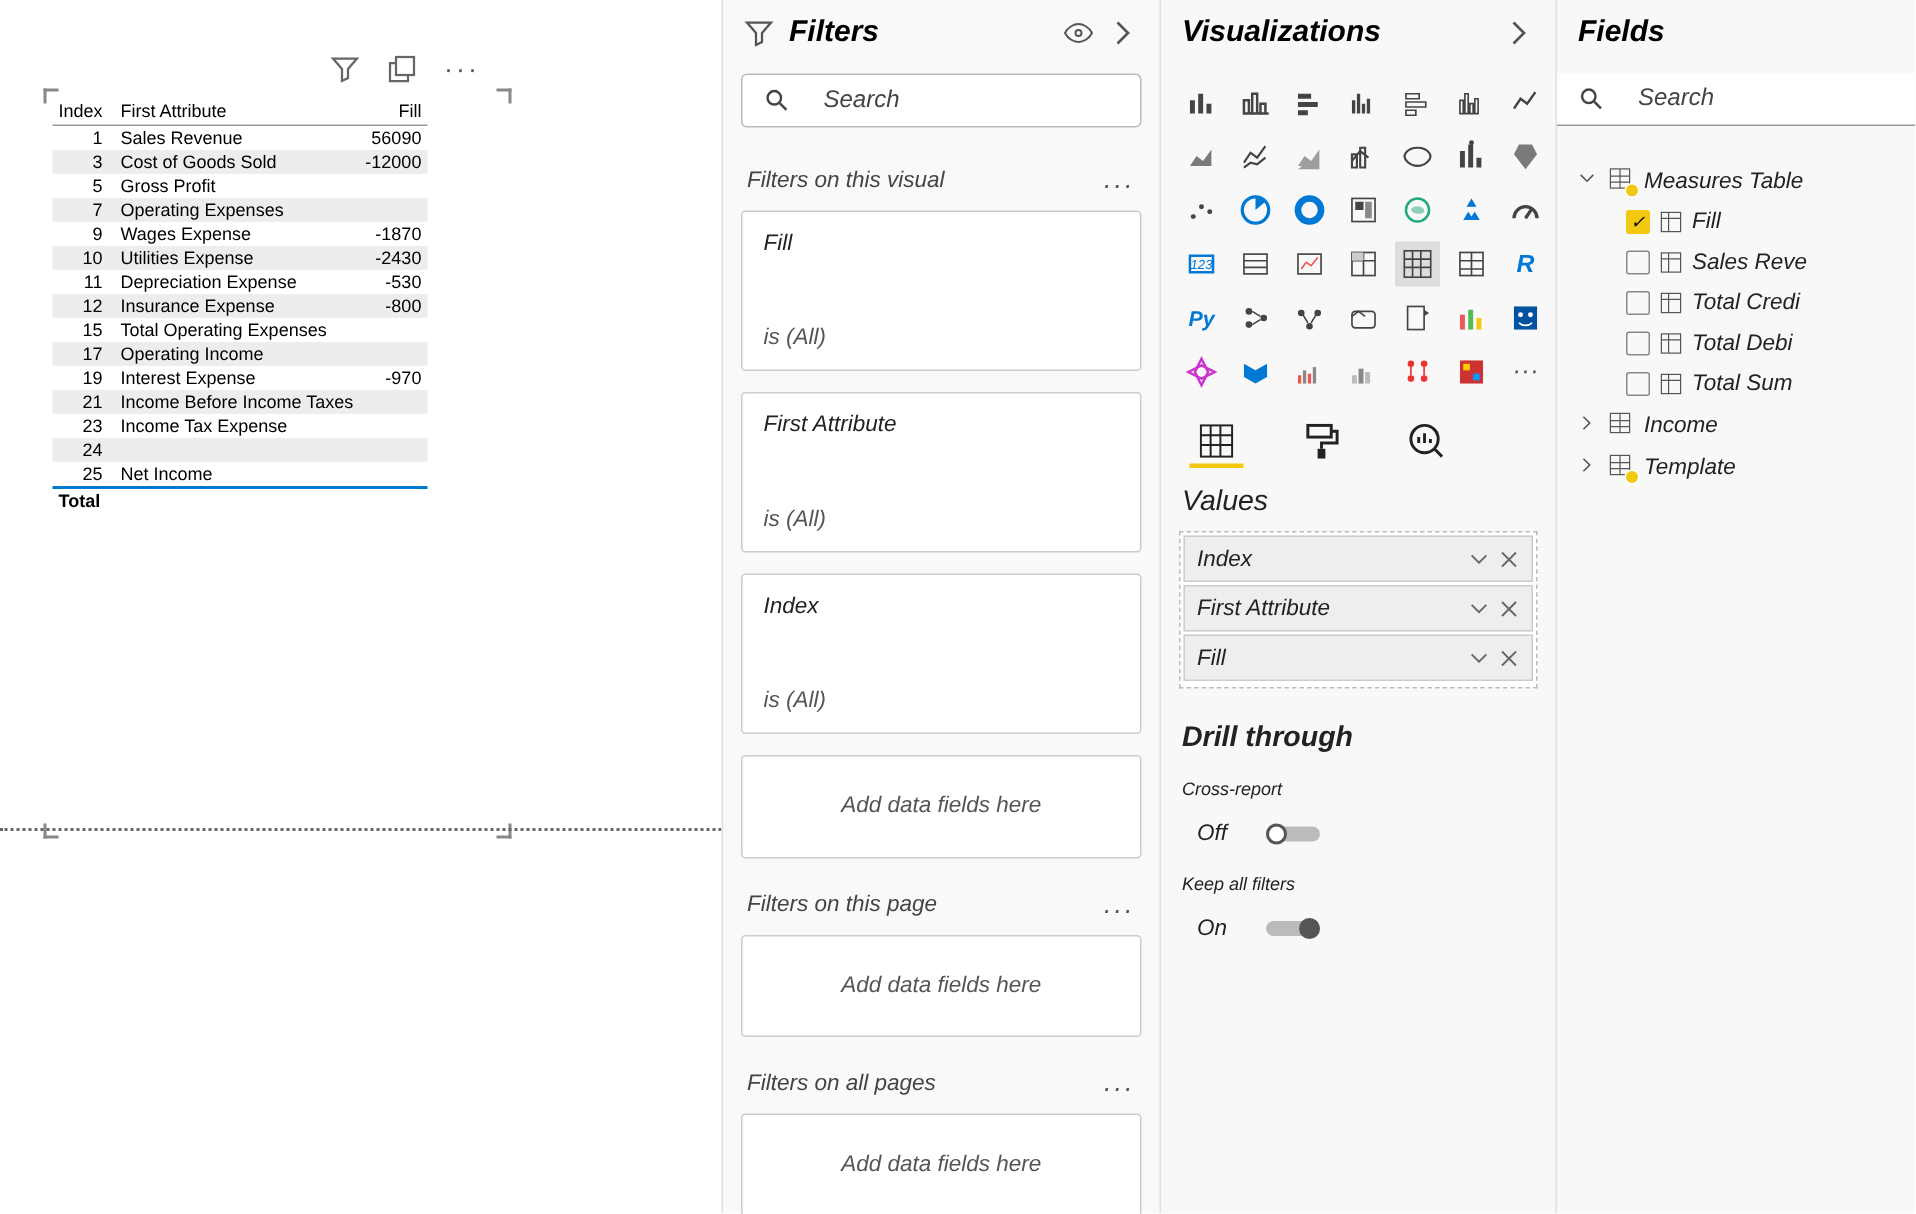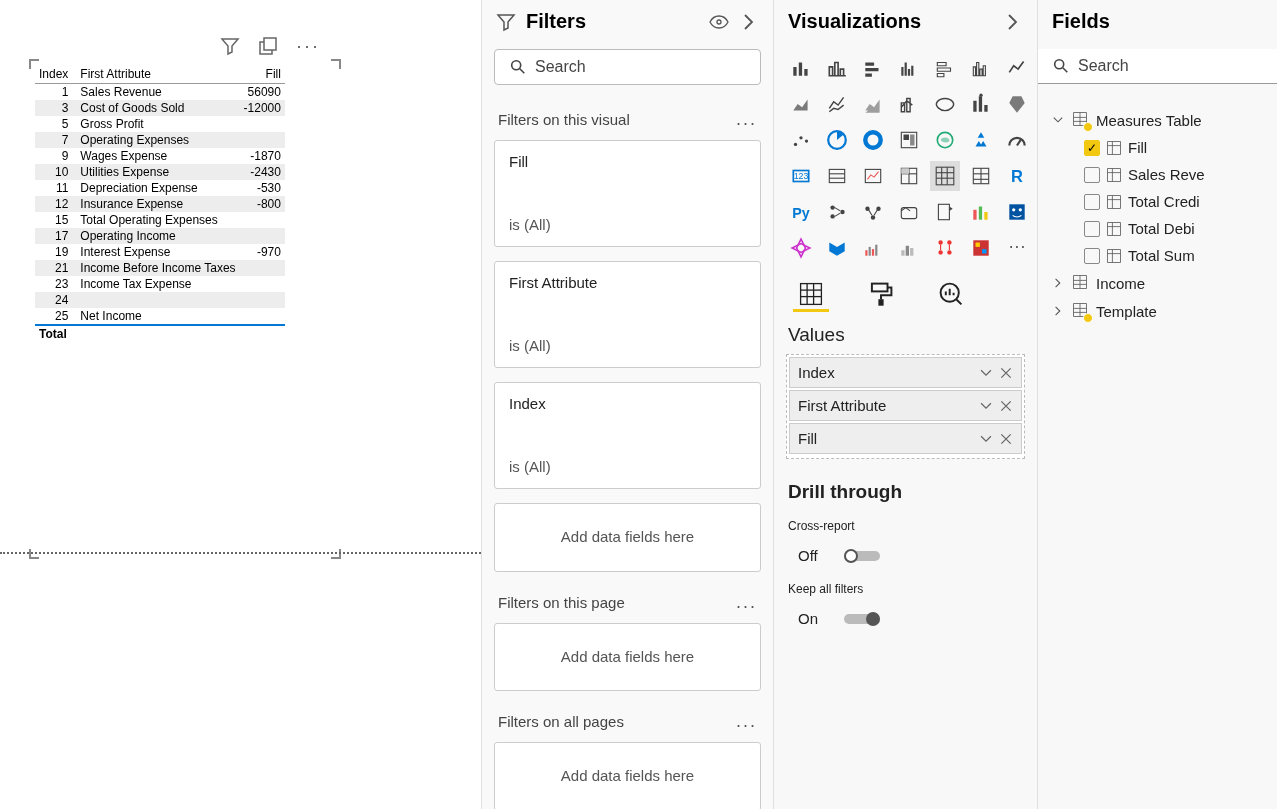--- a/index.html
+++ b/index.html
@@ -20,31 +20,31 @@
 
   .data-table { width: 215px; border-collapse: collapse; font-size: 12px; }
   .data-table th { text-align: left; font-weight: 400; padding: 2px 4px; border-bottom: 1px solid #999; white-space: nowrap;}
   .data-table th:first-child, .data-table td:first-child { text-align: right; padding-right: 8px; width: 32px; }
   .data-table th:last-child, .data-table td:last-child { text-align: right; width: 48px; padding-right:4px;}
   .data-table td { padding: 1px 4px; white-space: nowrap; }
   .data-table tbody tr:nth-child(even) { background: #ededed; }
   .data-table tfoot td { border-top: 2px solid #0078d4; font-weight: 600; }
 
   
-  .panels { position: absolute; right: 0; top: 0; display: flex; height: 100%; }
+  .panels { position: absolute; right: 0; top: 0; display: flex; height: 100%; font-style: italic; }
   .panel { border-left: 1px solid #e0e0e0; background: #f8f8f8; display: flex; flex-direction: column; }
   .panel.filters { width: 292px; background:#f9f9f9;}
   .panel.viz { width: 264px; }
   .panel.fields { width: 240px; }
   .panel-header { display: flex; align-items: center; padding: 10px 14px 16px; gap: 10px; }
   .panel-title { font-size: 20px; font-weight: 600; flex: 1; }
   .panel-body { padding: 0 12px; overflow-y: auto; font-size: 14px; color: #222;}
   .panel.filters .panel-body{flex:1;}
 
-  .search-box { display: flex; align-items: center; gap: 8px; border: 1px solid #bbb; border-radius: 4px; padding: 8px 14px; margin: 0 12px 18px; background: #fff; font-size: 16px; color: #444; }
+  .search-box { display: flex; align-items: center; gap: 22px; border: 1px solid #bbb; border-radius: 4px; padding: 8px 14px; margin: 0 12px 18px; background: #fff; font-size: 16px; color: #444; }
   .search-box.fields { border:none; border-bottom:1px solid #999; border-radius:0; margin:0 0 18px; padding:8px 14px;}
 
   .filter-section-hdr { display: flex; justify-content: space-between; align-items: center; padding: 6px 4px 10px; font-size: 15px; color: #444; }
   .filter-card { border: 1px solid #ccc; border-radius: 3px; padding: 10px 14px; margin-bottom: 14px; background: #fff; font-size: 15px; line-height: 1.5; }
   .filter-card.dashed { border-style: solid; text-align: center; color: #555; padding: 22px 10px; }
   .filter-card .fname { color: #222; }
   .filter-card .fval { color: #555; margin-top: 40px; }
 
   .hdr-icon { width: 20px; height: 20px; color: #555; cursor: pointer; }
 

